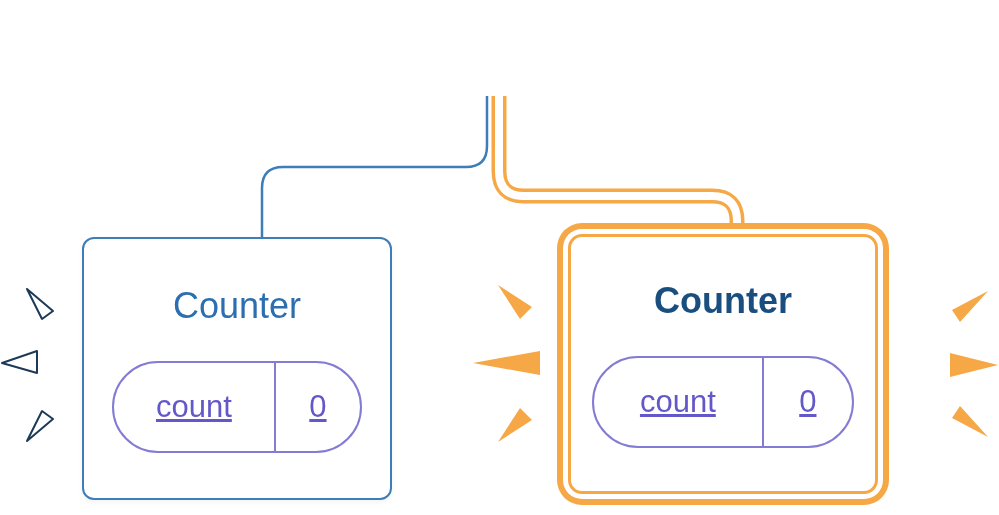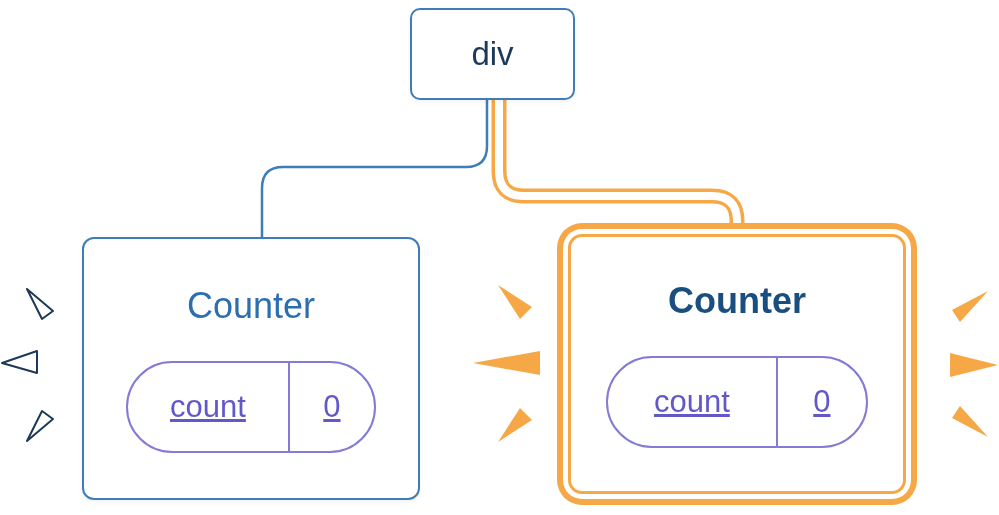--- a/index.html
+++ b/index.html
@@ -32,21 +32,21 @@
     left: 410px; top: 8px;
     width: 165px; height: 92px;
     border: 2.5px solid var(--card-border-blue, #3E7DB8);
     border-radius: 10px;
     display: flex; align-items: center; justify-content: center;
     font-size: 33px;
     color: var(--root-text, #1C3A57);
     box-shadow: 0 2px 4px rgba(28, 58, 87, 0.06);
   }
   .counter-card {
-    width: 338px;
+    width: 310px;
     display: flex;
     flex-direction: column;
     align-items: center;
     justify-content: center;
     gap: 34px;
   }
   .counter-left {
     left: 82px; top: 237px;
     height: 263px;
     border: 2.5px solid var(--card-border-blue, #3E7DB8);
@@ -95,23 +95,20 @@
 <body>
 
 <div id="canvas">
 
   <svg class="layer connector-layer" width="999" height="515" viewBox="0 0 999 515">
     <path d="M487,96 L487,146 Q487,167 466,167 L283,167 Q262,167 262,188 L262,240" fill="none" stroke-width="2.5" stroke="#3E7DB8"></path>
     <path d="M499,96 L499,171 Q499,196 524,196 L712,196 Q737,196 737,221 L737,236" fill="none" stroke-width="15" stroke="#F5A845"></path>
     <path d="M499,96 L499,171 Q499,196 524,196 L712,196 Q737,196 737,221 L737,236" fill="none" stroke-width="8" stroke="#FFFFFF"></path>
   </svg>
 
-  <div class="node root-node">
-    <span>div</span>
-  </div>
 
   <div class="node counter-card counter-left">
     <div class="counter-title">Counter</div>
     <div class="state-pill">
       <div class="state-key">count</div>
       <div class="state-value">0</div>
     </div>
   </div>
 
   <div class="node counter-card counter-right">

